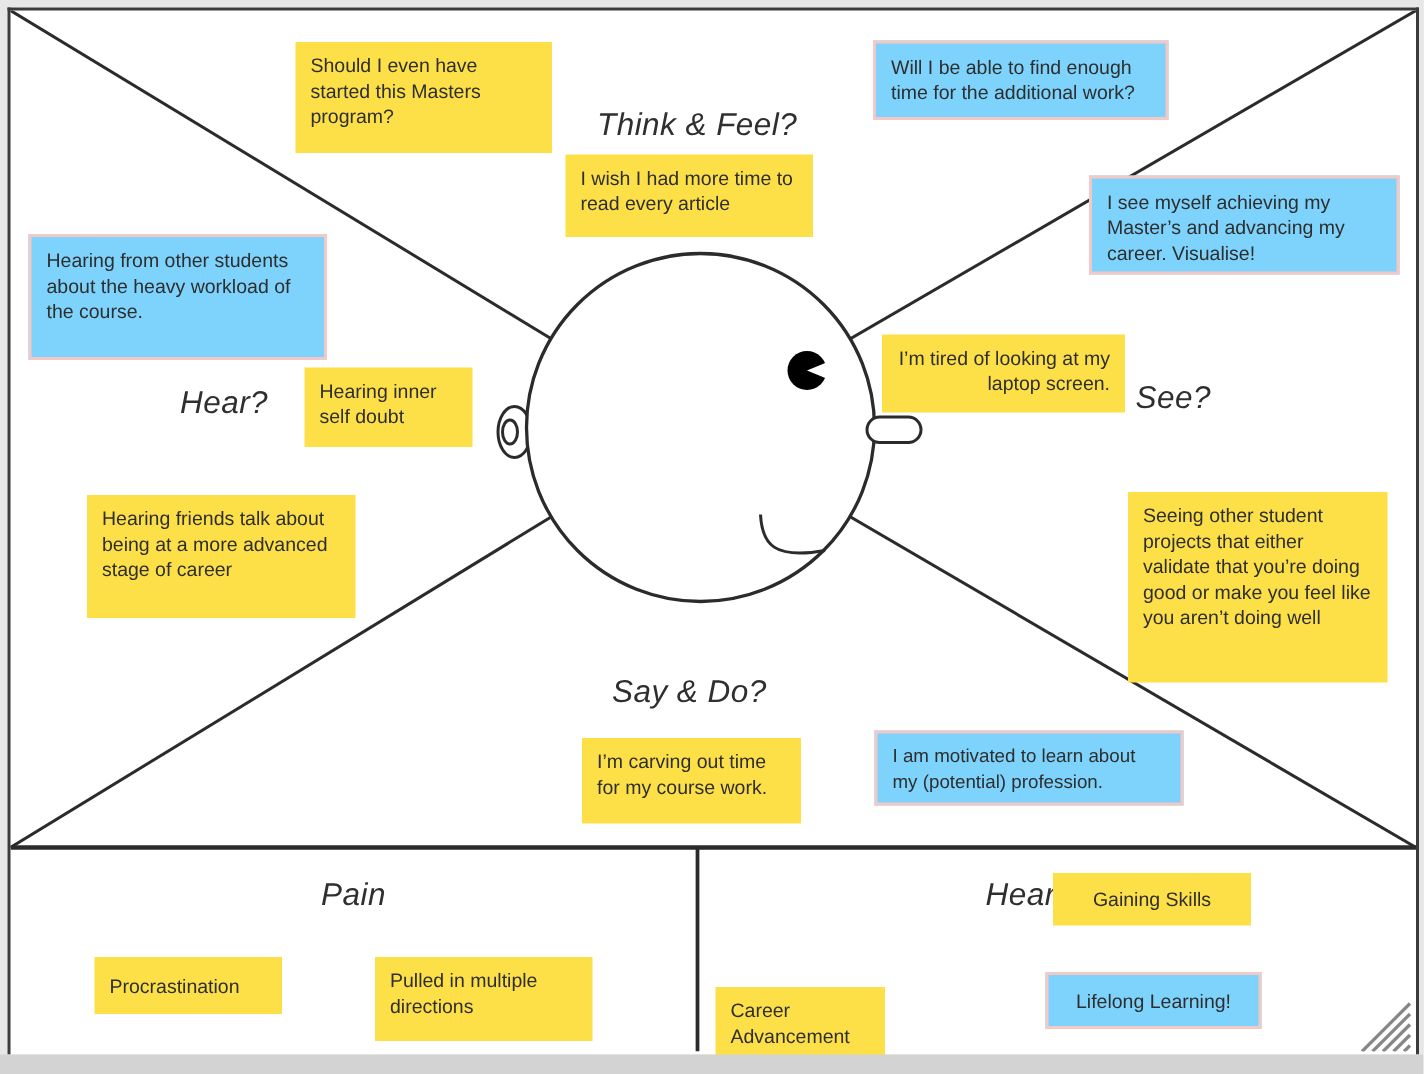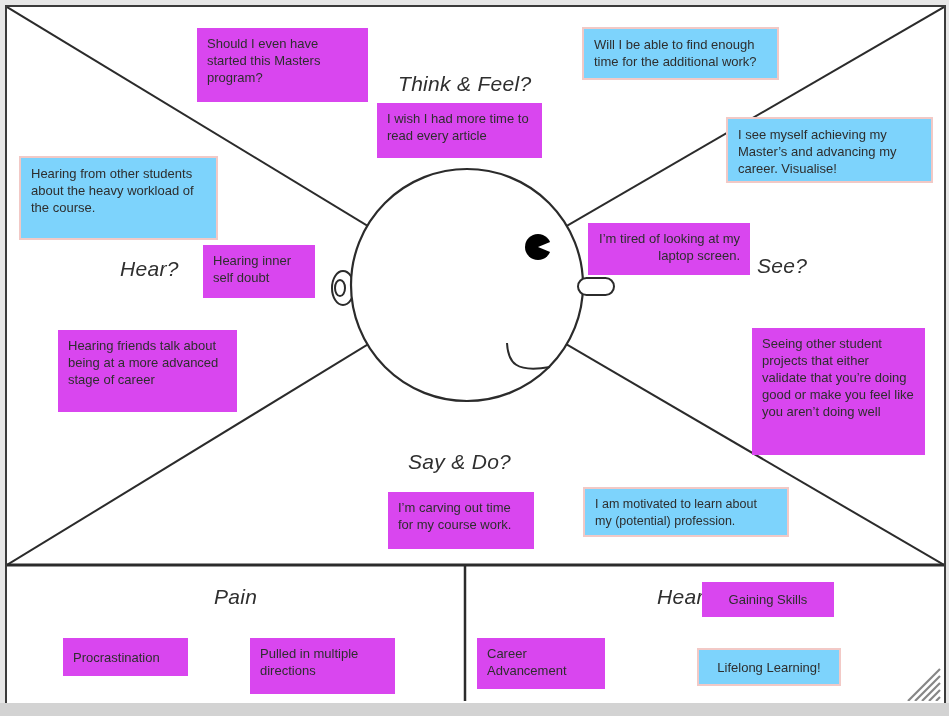--- a/index.html
+++ b/index.html
@@ -21,40 +21,40 @@
   .l-see   { left:757px; top:254px; }
   .l-saydo { left:408px; top:450px; }
   .l-pain  { left:214px; top:585px; }
   .l-gain  { left:657px; top:585px; }
 
   
   .note {
     position:absolute; box-sizing:border-box;
     font-size:13px; line-height:17px; color:#2e2e2e; padding:7px 10px;
   }
-  .sticky { background:#d946ef; }
+  .sticky { background:#fde047; }
   .card   { background:#7dd3fc; border:2px solid #F2C9C6; }
   .vcenter { display:flex; align-items:center; }
   .hcenter { justify-content:center; text-align:center; }
 
   .n-should   { left:197px; top:28px;  width:171px; height:74px; }
   .n-wish     { left:377px; top:103px; width:165px; height:55px; }
   .n-will     { left:582px; top:27px;  width:197px; height:53px; }
   .n-seemyself{ left:726px; top:117px; width:207px; height:66px; }
   .n-hearother{ left:19px;  top:156px; width:199px; height:84px; }
   .n-hearinner{ left:203px; top:245px; width:112px; height:53px; }
   .n-hearfriends{ left:58px; top:330px; width:179px; height:82px; }
   .n-tired    { left:588px; top:223px; width:162px; height:52px;text-align:right; }
   .n-seeing   { left:752px; top:328px; width:173px; height:127px; }
   .n-doing    { left:182px; top:472px; width:173px; height:64px; }
   .n-carving  { left:388px; top:492px; width:146px; height:57px; }
   .n-motivated{ left:583px; top:487px; width:206px; height:50px; font-size:12.5px; }
   .n-procrast { left:63px;  top:638px; width:125px; height:38px; }
   .n-pulled   { left:250px; top:638px; width:145px; height:56px; }
-  .n-career   { left:477px; top:638px; width:128px; height:51px; }
+  .n-career   { left:477px; top:658px; width:113px; height:51px; }
   .n-gaining  { left:702px; top:582px; width:132px; height:35px; }
   .n-lifelong { left:697px; top:648px; width:144px; height:38px; }
 </style>
 </head>
 <body>
 
 <div class="page">
 
   <div class="map">
     <svg width="937" height="694" viewBox="0 0 937 694">

